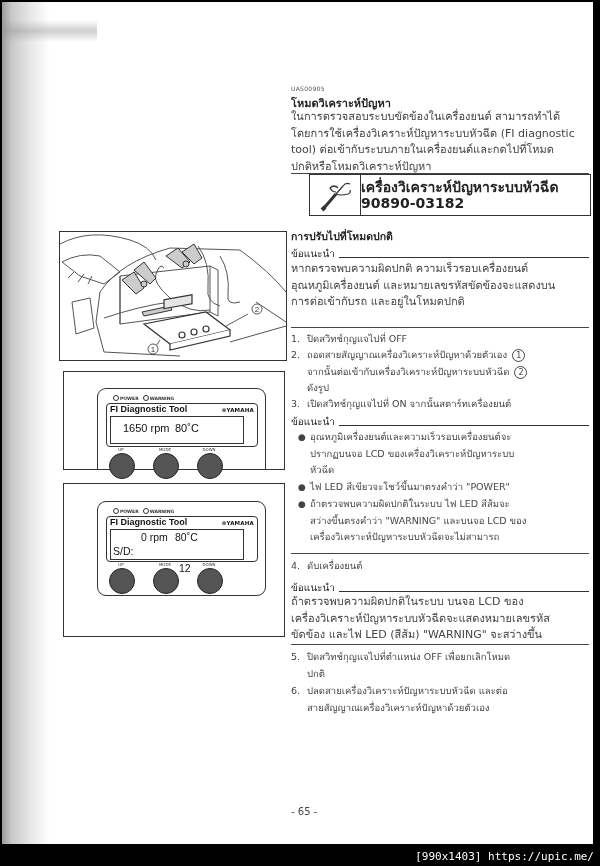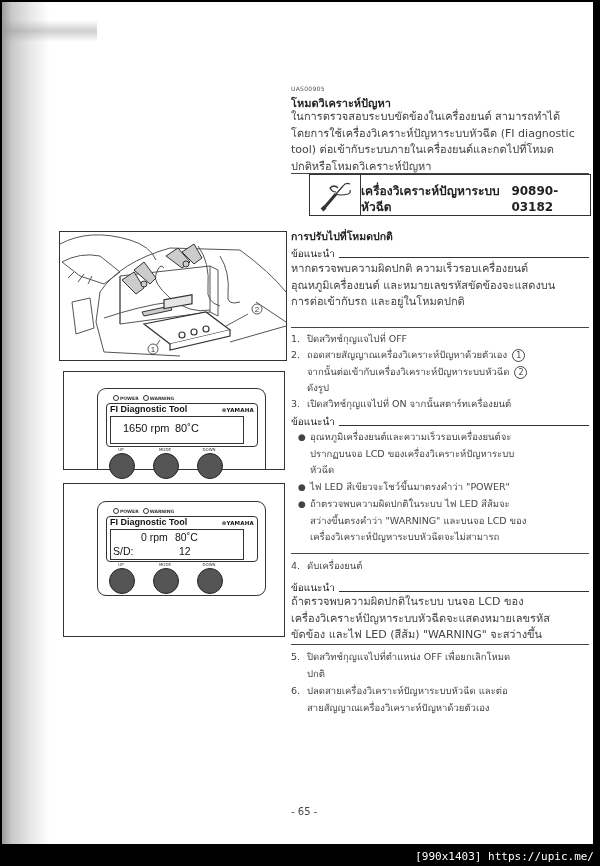--- a/index.html
+++ b/index.html
@@ -6,21 +6,21 @@
   body{width:600px;height:866px;background:#000;position:relative;overflow:hidden;font-family:"DejaVu Sans","Liberation Sans",sans-serif;color:#333;}
   .page{position:absolute;left:2px;top:2px;width:591px;height:842px;background:#fff;overflow:hidden;}
   .spine{position:absolute;left:0;top:0;width:48px;height:842px;background:linear-gradient(90deg,#9a9a9a 0%,#c8c8c8 20%,#e8e8e8 60%,#fff 100%);}
   .spine-top{position:absolute;left:0;top:18px;width:95px;height:22px;background:linear-gradient(180deg,rgba(255,255,255,0) 0%,rgba(150,150,150,.45) 50%,rgba(255,255,255,0) 100%);}
   .code{position:absolute;left:289px;top:83px;font-size:6px;color:#555;letter-spacing:.3px;}
   .sec-title{position:absolute;left:289px;top:92px;font-size:11px;font-weight:bold;color:#222;}
   .para{position:absolute;left:289px;font-size:11px;line-height:16.5px;color:#444;width:298px;}
   .rule{position:absolute;left:289px;width:298px;height:0;border-top:1.5px solid #444;}
   .tool-box{position:absolute;left:307px;top:172px;width:280px;height:40px;border:1.5px solid #333;display:flex;}
   .tool-icon{width:50px;border-right:1.5px solid #333;display:flex;align-items:center;justify-content:center;}
-  .tool-text{flex:1;display:flex;flex-direction:row;align-items:flex-end;justify-content:center;font-size:12px;font-weight:bold;color:#222;line-height:16px;}
+  .tool-text{flex:1;display:flex;flex-direction:column;align-items:flex-start;justify-content:center;font-size:14px;font-weight:bold;color:#222;line-height:16px;}
   .sub-title{position:absolute;left:289px;top:226px;font-size:10.5px;font-weight:bold;color:#222;}
   .note-head{position:absolute;left:289px;width:298px;display:flex;align-items:flex-end;font-size:10px;font-weight:normal;color:#222;}
   .note-head .line{flex:1;border-bottom:1.5px solid #333;margin-left:4px;margin-bottom:3px;}
   .step{position:absolute;left:289px;width:298px;font-size:9.5px;line-height:16.5px;color:#444;display:flex;}
   .step .num{width:16px;flex:none;}
   .bullet{position:absolute;left:296px;width:291px;font-size:9.5px;line-height:16.5px;color:#444;display:flex;}
   .bullet .dot{width:12px;flex:none;font-size:9px;}
   .circ{display:inline-block;width:11px;height:11px;border:1px solid #444;border-radius:50%;font-size:8px;line-height:11px;text-align:center;vertical-align:middle;margin-left:2px;}
   .figure{position:absolute;border:1.5px solid #333;background:#fff;}
   .fig-photo{left:57px;top:229px;width:226px;height:128px;overflow:hidden;}
@@ -250,21 +250,21 @@
             <span>WARNING</span>
           </span>
       </div>
       <div class="screen-frame" style="left:8px;top:14px;width:150px;height:44px;">
         <div class="screen-title" style="left:3px;top:0px;">FI Diagnostic Tool</div>
         <div class="brand" style="right:3px;top:3px;">⊛<span>YAMAHA</span></div>
         <div class="lcd" style="left:3px;top:12px;width:96px;height:29px;">
           <span style="position:absolute;left:30px;top:1px;font-size:10.5px;">0 rpm</span>
           <span style="position:absolute;left:64px;top:1px;font-size:10.5px;">80˚C</span>
           <span style="position:absolute;left:2px;top:15px;font-size:10.5px;">S/D:</span>
-          <span style="position:absolute;left:68px;top:15px;font-size:10.5px;">12</span>
+          <span style="position:absolute;left:68px;top:32px;font-size:10.5px;">12</span>
         </div>
       </div>
       <div class="btn-label" style="left:8px;top:60px;">UP</div>
       <div class="btn-label" style="left:52px;top:60px;">MODE</div>
       <div class="btn-label" style="left:96px;top:60px;">DOWN</div>
       <div class="knob" style="left:11px;top:66px;"></div>
       <div class="knob" style="left:55px;top:66px;"></div>
       <div class="knob" style="left:99px;top:66px;"></div>
     </div>
   </div>

